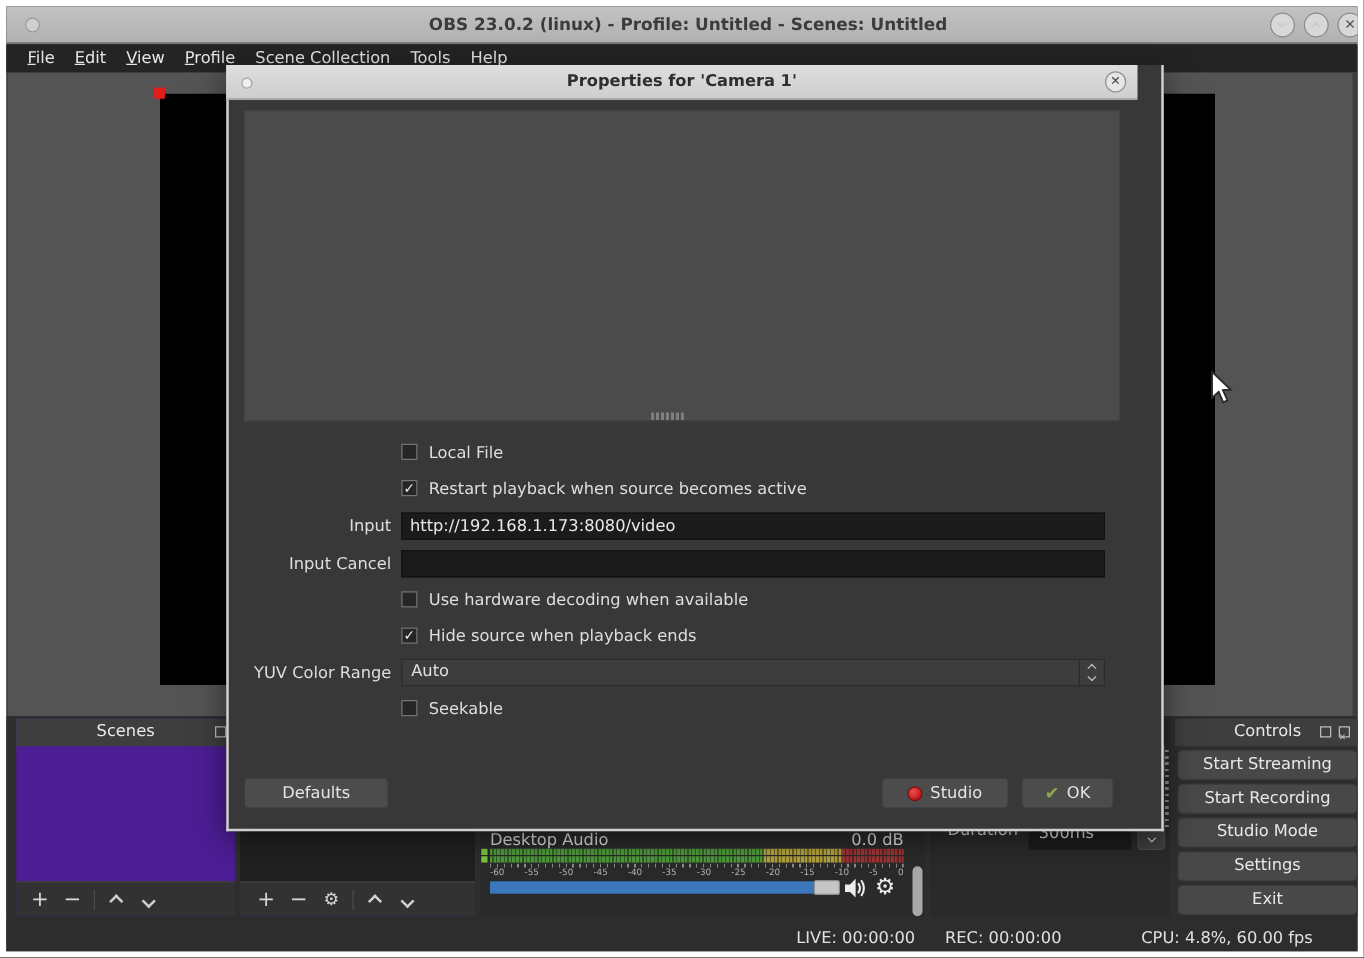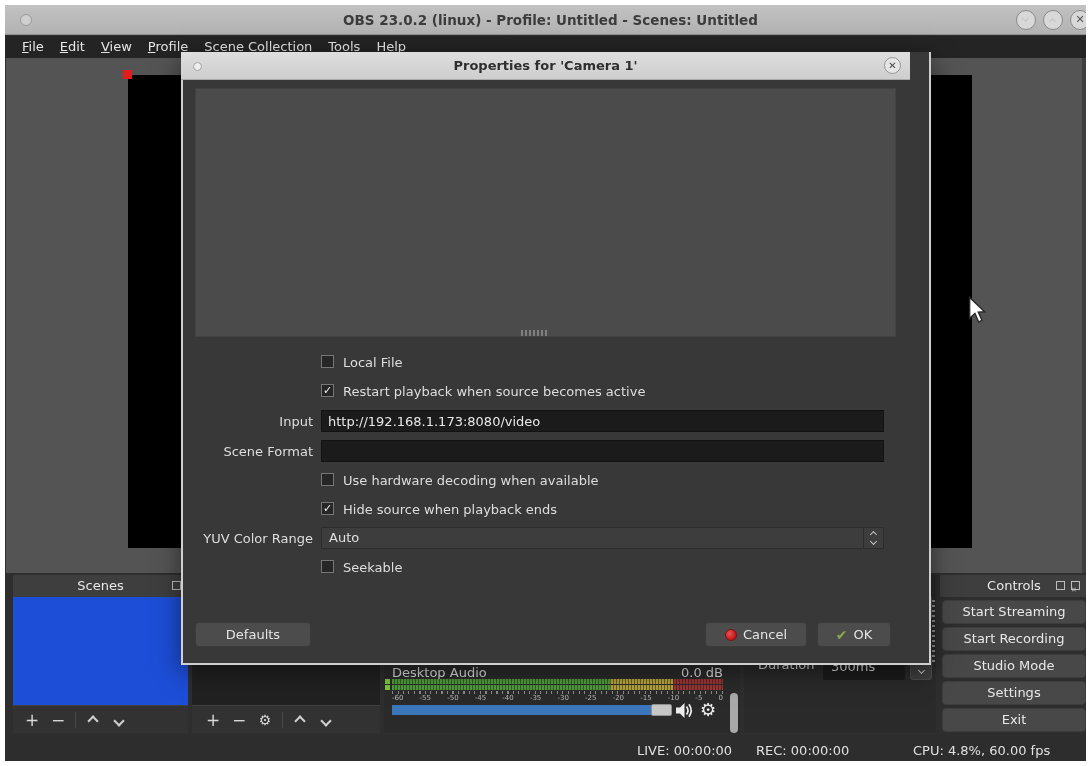--- a/index.html
+++ b/index.html
@@ -26,21 +26,21 @@
   .menu-item u { text-decoration:underline; }
 
   
   .workspace { position:absolute; left:1px; top:53px; width:1089px; height:515px; background:#545454; }
   .ws-right-strip { position:absolute; right:4px; top:0; width:9px; height:515px; background:#3e3e3e; }
   .canvas { position:absolute; left:122px; top:17px; width:844px; height:473px; background:#000; }
   .red-handle { position:absolute; left:117px; top:12px; width:9px; height:9px; background:#e01c1c; }
 
   
   .docks { position:absolute; left:0; top:568px; width:1091px; height:162px; background:#2e2e2e; }
-  .panel { position:absolute; top:2px; height:158px; background:#1d4ed8; }
+  .panel { position:absolute; top:2px; height:158px; background:#4c1d95; }
   .panel-header { position:absolute; left:0; top:0; right:0; height:22px; background:#3e3e3e;
     text-align:center; line-height:22px; font-size:13px; color:#e8e8e8; }
   .panel-body { position:absolute; left:0; top:22px; right:0; bottom:28px; background:#212121; }
   .panel-toolbar { position:absolute; left:0; bottom:0; right:0; height:28px; background:#323232;
     border-top:1px solid #424242; display:flex; align-items:center; }
   .tb-glyph { color:#d6d6d6; font-size:17px; width:26px; text-align:center; }
   .tb-gear { font-size:14px; }
   .tb-sep { width:1px; height:16px; background:#4a4a4a; margin:0 4px; }
   .chev { display:inline-block; width:8px; height:8px;
     border-left:2px solid #d0d0d0; border-bottom:2px solid #d0d0d0; }
@@ -284,21 +284,21 @@
 
     <span class="checkbox" style="left:138px; top:303px;"></span>
     <span class="cb-label" style="top:303px;">Local File</span>
 
     <span class="checkbox" style="left:138px; top:332px;"><span>✓</span></span>
     <span class="cb-label" style="top:332px;">Restart playback when source becomes active</span>
 
     <span class="fld-label" style="top:362px;">Input</span>
     <input class="fld" style="top: 358px;" value="http://192.168.1.173:8080/video">
 
-    <span class="fld-label" style="top:392px;">Scene Format</span>
+    <span class="fld-label" style="top:392px;">Input Cancel</span>
     <input class="fld" style="top: 388px;" value="">
 
     <span class="checkbox" style="left:138px; top:421px;"></span>
     <span class="cb-label" style="top:421px;">Use hardware decoding when available</span>
 
     <span class="checkbox" style="left:138px; top:450px;"><span>✓</span></span>
     <span class="cb-label" style="top:450px;">Hide source when playback ends</span>
 
     <span class="fld-label" style="top:479px;">YUV Color Range</span>
     <div class="combo" style="top:475px;">
@@ -310,21 +310,21 @@
     </div>
 
     <span class="checkbox" style="left:138px; top:508px;"></span>
     <span class="cb-label" style="top:508px;">Seekable</span>
 
     <div class="dlg-btn" style="left:12px; width:116px;">
       <span>Defaults</span>
     </div>
     <div class="dlg-btn" style="left:522px; width:102px;">
       <span class="cancel-dot"></span>
-      <span>Cancel</span>
+      <span>Studio</span>
     </div>
     <div class="dlg-btn" style="left:634px; width:74px;">
       <span class="ok-check">✔</span>
       <span>OK</span>
     </div>
   </div>
 
   <svg class="cursor" width="20" height="28" viewBox="0 0 12 19">
     <path d="M1,1 L1,15.2 L4.6,11.9 L7.1,17.6 L9.4,16.5 L6.9,10.9 L11.2,10.7 Z" fill="#ffffff" stroke="#2a2a2a" stroke-width="1"></path>
   </svg>

